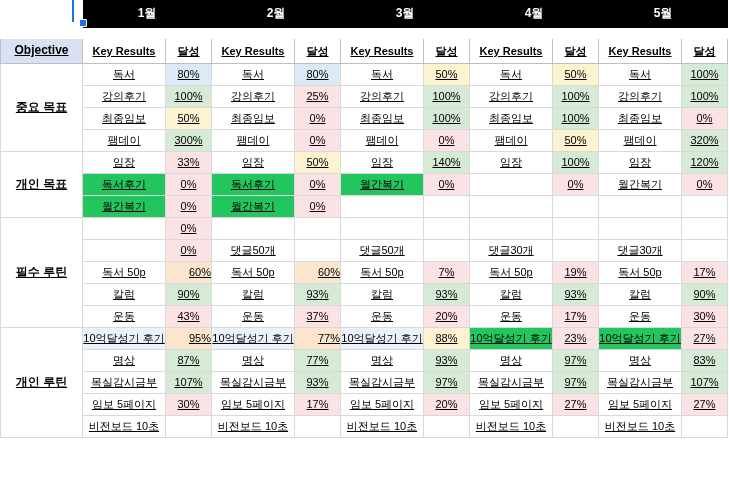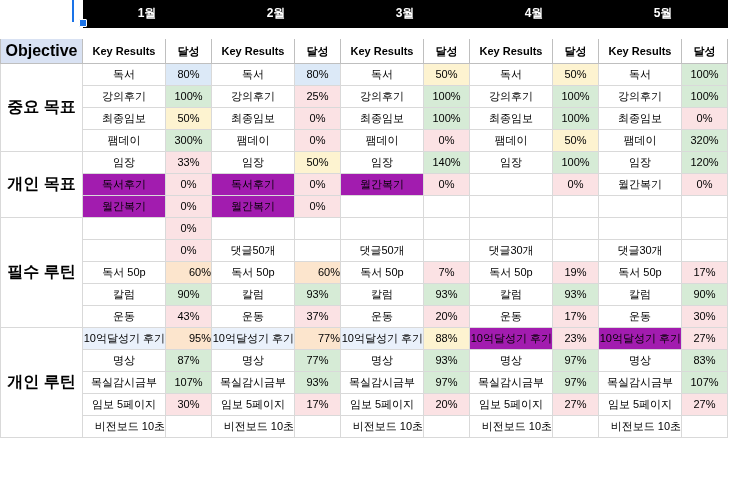--- a/index.html
+++ b/index.html
@@ -5,21 +5,21 @@
   html,body{margin:0;padding:0;}
   body{
     width:729px;height:492px;
     background:#ffffff;
     font-family:"Liberation Sans", sans-serif;
     font-size:11px;
     color:#000;
     overflow:hidden;
   }
   .sheet{position:relative;width:729px;height:492px;}
-  table{border-collapse:collapse;table-layout:fixed;width:603px;}
+  table{border-collapse:collapse;table-layout:fixed;width:603px;text-decoration:underline;}
   td,th{
     border:1px solid #d9d9d9;
     padding:0;
     height:21px;
     text-align:center;
     vertical-align:middle;
     font-weight:normal;
     font-size:11px;
     line-height:1.15;
     overflow:hidden;
@@ -48,37 +48,37 @@
     font-weight:bold;
     height:24px;
     border:1px solid #bfbfbf;
   }
   .sub-head td.kr{background:#ffffff;font-weight:bold;}
   .sub-head td.val{background:#ffffff;font-weight:bold;}
   .sub-head td.objective{background:#d9e2f3;}
 
   td.objective{
     font-weight:bold;
-    font-size:16px;
+    font-size:12px;
     background:#ffffff;
   }
   td.kr{font-size:11px;}
   td.val{font-size:11px;}
 
   
   .t-blue{background:#dce9f7;}
   .t-green{background:#d6ebd6;}
   .t-yellow{background:#fdf3d0;margin-top:44px;}
   .t-pink{background:#fbe2e4;}
   .t-orange{background:#fce5cd;text-align:right;}
   .t-white{background:#ffffff;}
   .t-lblue{background:#eaf1fb;}
-  .t-lpink{background:#a21caf;}
-
-  .two-line{white-space:normal;line-height:1.12;font-size:10.5px;text-align:right;}
+  .t-lpink{background:#22c55e;}
+
+  .two-line{white-space:normal;line-height:1.12;font-size:10.5px;}
 
   
   .sel-box{
     position:absolute;
     left:0;top:0;
     width:74px;height:22px;
     border-right:2px solid #1a73e8;
     box-sizing:border-box;
     pointer-events:none;
   }

